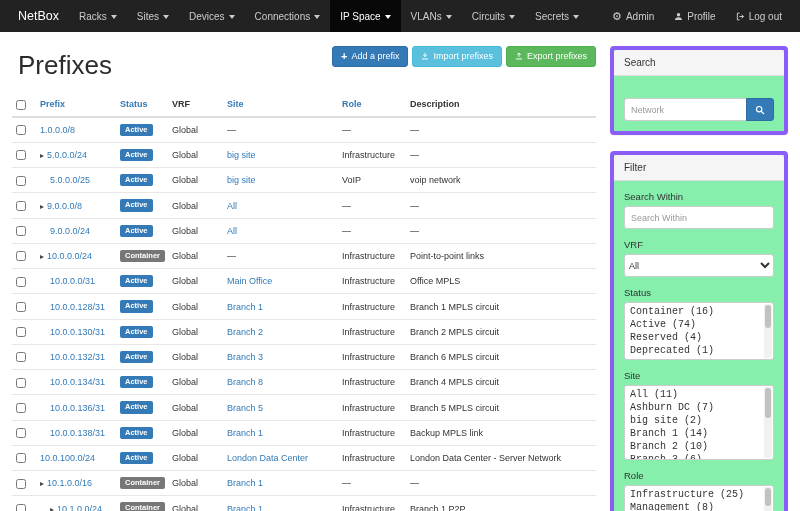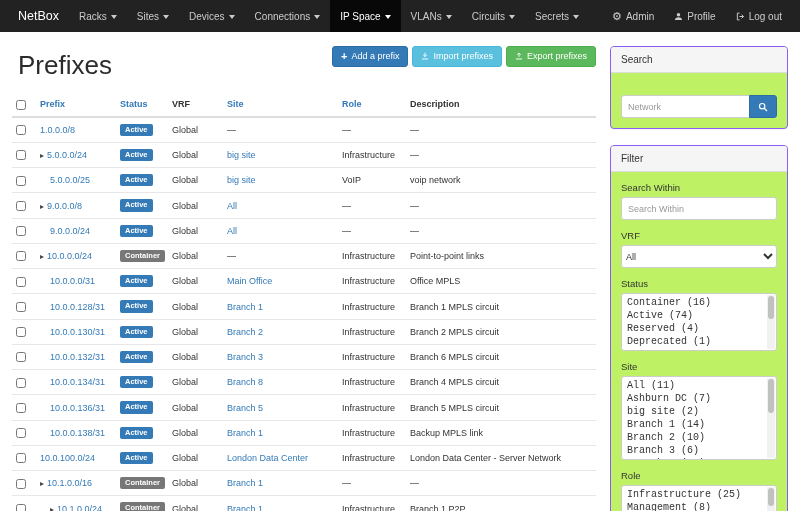--- a/index.html
+++ b/index.html
@@ -52,39 +52,39 @@
   .th-link { color: var(--accent); text-decoration: none; cursor: pointer; }
   .prefix-table td { padding: 6px 4px; border-bottom: 1px solid #e7e7e7; white-space: nowrap; overflow: hidden; text-overflow: ellipsis; color: #333; height: 23px; }
   a.cell-link { color: var(--accent); text-decoration: none; cursor: pointer; }
   .label { display: inline-block; min-width: 28px; text-align: center; padding: 2px 5px; font-size: 7.5px; font-weight: 700; color: #fff; border-radius: 2px; line-height: 1.1; }
   .label-active { background: var(--label-active); }
   .label-container { background: var(--label-container); }
   .tree-arrow { color: #444; font-size: 8px; margin-right: 3px; cursor: pointer; }
   input[type="checkbox"] { width: 10px; height: 10px; margin: 0; vertical-align: middle; }
 
   
-  .panel { border: 1px solid #8b5cf6; border-radius: 4px; margin-bottom: 16px; box-shadow: 0 1px 1px rgba(0,0,0,.05); background: #bef264; }
+  .panel { border: 4px solid #8b5cf6; border-radius: 4px; margin-bottom: 16px; box-shadow: 0 1px 1px rgba(0,0,0,.05); background: #86efac; }
   .panel-heading { background: #f5f5f5; border-bottom: 1px solid #ddd; border-radius: 3px 3px 0 0; padding: 7px 10px; font-size: 10px; color: #333; }
   .panel-body { padding: 10px; }
   .input-group { display: flex; margin-top: 12px; }
   .input-group input { flex: 1; min-width: 0; height: 23px; border: 1px solid #ccc; border-right: 0; border-radius: 3px 0 0 3px; padding: 0 6px; font-size: 9px; font-family: inherit; color: #333; }
   .search-btn { width: 28px; height: 23px; background: var(--accent); border: 1px solid #2e6da4; border-radius: 0 3px 3px 0; color: #fff; display: flex; align-items: center; justify-content: center; cursor: pointer; }
   .search-btn svg { width: 10px; height: 10px; display: block; }
   input::placeholder { color: #999; }
   .f-label { display: block; font-size: 9.5px; color: #333; margin: 10px 0 4px; }
   .f-label.first { margin-top: 0; }
   .text-input { width: 100%; height: 23px; border: 1px solid #ccc; border-radius: 3px; padding: 0 6px; font-size: 9px; font-family: inherit; color: #333; }
   .select { width: 100%; height: 23px; border: 1px solid #ccc; border-radius: 3px; font-size: 9px; font-family: inherit; background: #fff; color: #333; }
   .listbox { border: 1px solid #ccc; border-radius: 3px; position: relative; overflow: hidden; background: #fff; }
   .listbox .opts { padding: 2px 10px 2px 0; }
   .opt { padding: 1px 5px; font-size: 10px; white-space: nowrap; overflow: hidden; color: #333; cursor: default; font-family: Liberation Mono, monospace; }
   .sb { position: absolute; top: 1px; right: 1px; bottom: 1px; width: 8px; background: #f1f1f1; border-radius: 0 2px 2px 0; }
   .sb-thumb { position: absolute; top: 1px; left: 1px; right: 1px; height: 42%; background: #c1c1c1; border-radius: 3px; }
   #status-list { height: 58px; }
-  #site-list { height: 84px; }
+  #site-list { height: 75px; }
   #role-list { height: 46px; }
 </style>
 </head>
 <body>
 
 <nav class="navbar">
   <a href="#" class="brand">NetBox</a>
   <div id="nav-left" style="display:flex">
       <a href="#" class="nav-item">
         <span>Racks</span>

